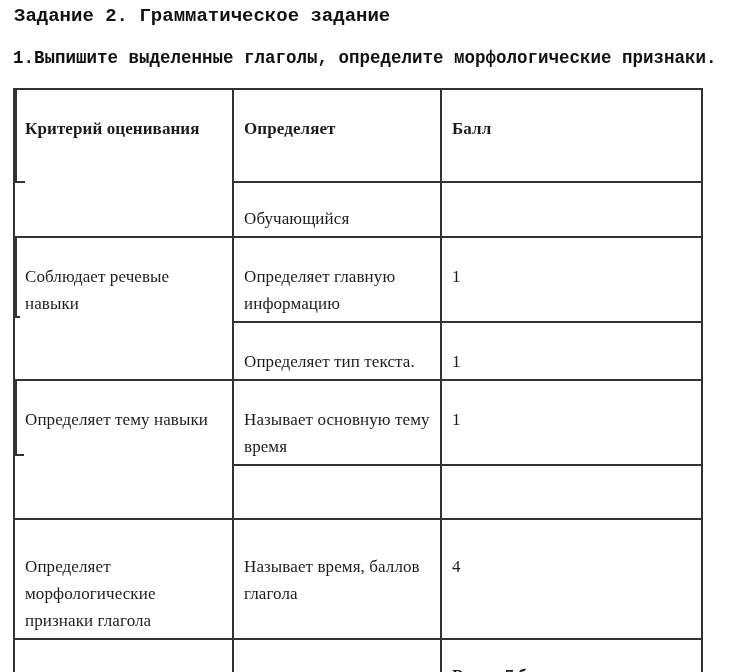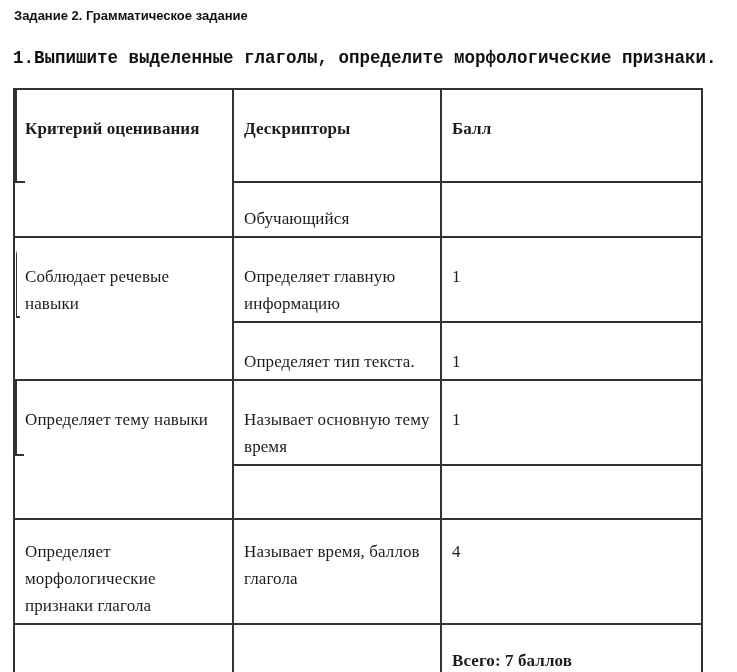--- a/index.html
+++ b/index.html
@@ -15,23 +15,23 @@
     overflow: hidden;
   }
   .page {
     position: relative;
     width: 737px;
     height: 672px;
     background: #ffffff;
   }
   .doc-title {
     margin: 7px 0 0 14px;
-    font-family: Liberation Sans, sans-serif;
+    font-family: Liberation Mono, monospace;
     font-weight: bold;
-    font-size: 13px;
+    font-size: 19px;
     line-height: 18px;
     color: #111111;
   }
   .doc-instruction {
     margin: 23px 0 0 13px;
     font-family: Liberation Mono, monospace;
     font-weight: bold;
     font-size: 17.5px;
     line-height: 20px;
     color: #111111;
@@ -47,25 +47,25 @@
     vertical-align: top;
     box-sizing: border-box;
     padding: 25px 6px 4px 10px;
     font-size: 17px;
     line-height: 27px;
     letter-spacing: 0.1px;
     overflow: hidden;
   }
   tr.h93  td { height: 93px; }
   tr.h52  td { height: 52px; padding-top: 22px; }
-  tr.h80  td { height: 80px; border-radius: 19px; }
+  tr.h80  td { height: 80px; }
   tr.h55  td { height: 55px; }
   tr.h75  td { height: 75px; }
   tr.h54  td { height: 54px; }
-  tr.h98  td { height: 98px; padding-top: 18px; border-radius: 11px; }
+  tr.h98  td { height: 98px; padding-top: 33px; border-radius: 11px; }
   tr.h56  td { height: 56px; padding-top: 22px; }
   td.bold { font-weight: bold; }
   td.just { text-align: justify; }
   
   td.mergecell {
     border-left: none;
     position: relative;
   }
   td.mergecell::before {
     content: '';
@@ -100,21 +100,21 @@
 
   <table class="assessment">
     <colgroup>
       <col style="width:219px">
       <col style="width:208px">
       <col style="width:261px">
     </colgroup>
     <tbody>
       <tr class="h93">
         <td rowspan="2" class="bold mergecell seg-a">Критерий оценивания</td>
-        <td class="bold">Дескрипторы</td>
+        <td class="bold">Определяет</td>
         <td class="bold">Балл</td>
       </tr>
       <tr class="h52">
         <td>Обучающийся</td>
         <td></td>
       </tr>
       <tr class="h80">
         <td rowspan="2" class="mergecell seg-b">Соблюдает речевые навыки</td>
         <td>Определяет главную информацию</td>
         <td>1</td>

